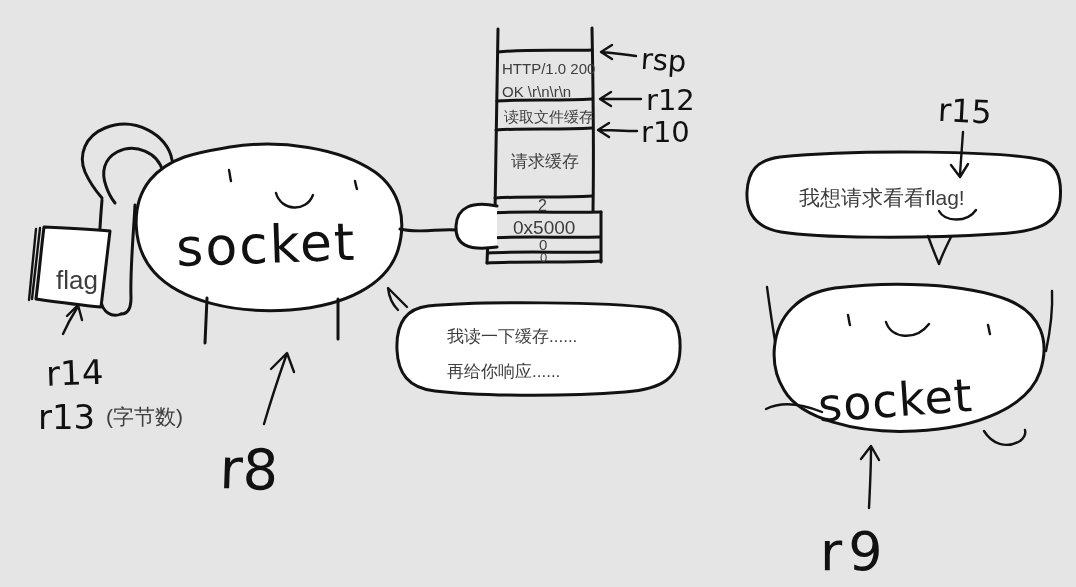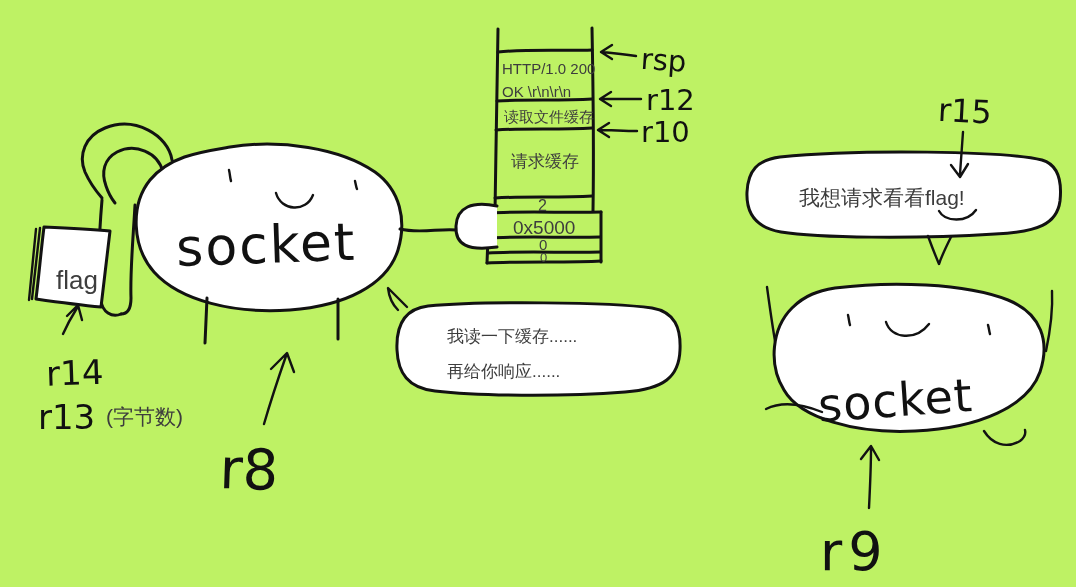--- a/index.html
+++ b/index.html
@@ -1,16 +1,16 @@
 <!DOCTYPE html>
 <html><head>
 <meta charset="utf-8">
 <style>
   html,body{margin:0;padding:0;background:#fff;}
-  #canvas{position:relative;width:1076px;height:587px;background:#bef264;overflow:hidden;
+  #canvas{position:relative;width:1076px;height:587px;background:#e5e5e5;overflow:hidden;
           font-family:"Liberation Sans","DejaVu Sans",sans-serif;}
   svg{display:block}
   .stroke{fill:none;stroke:#121212;stroke-width:3;stroke-linecap:round;stroke-linejoin:round;}
   .thin{stroke-width:2.4;}
   .whitefill{fill:#ffffff;}
   .t{font-family:"Liberation Sans","DejaVu Sans",sans-serif;fill:#3d3d3d;}
   .hw{font-family:"DejaVu Sans","Liberation Sans",sans-serif;fill:#111111;}
 </style>
 </head>
 <body>

